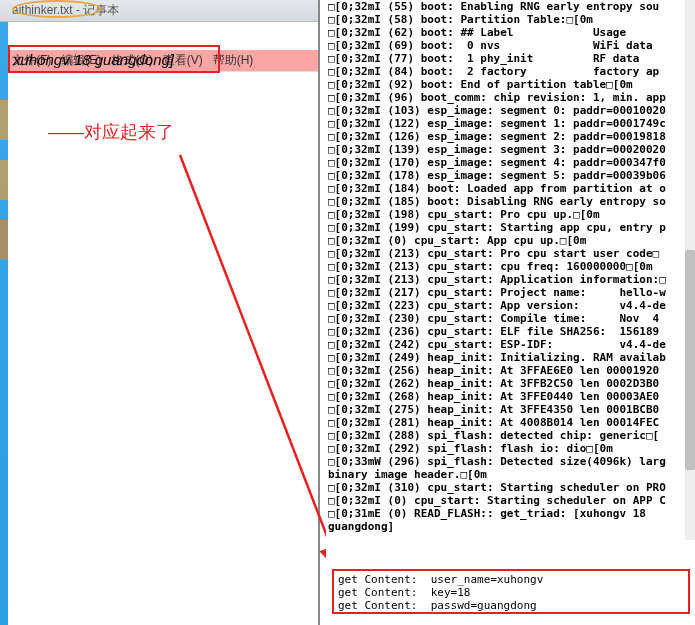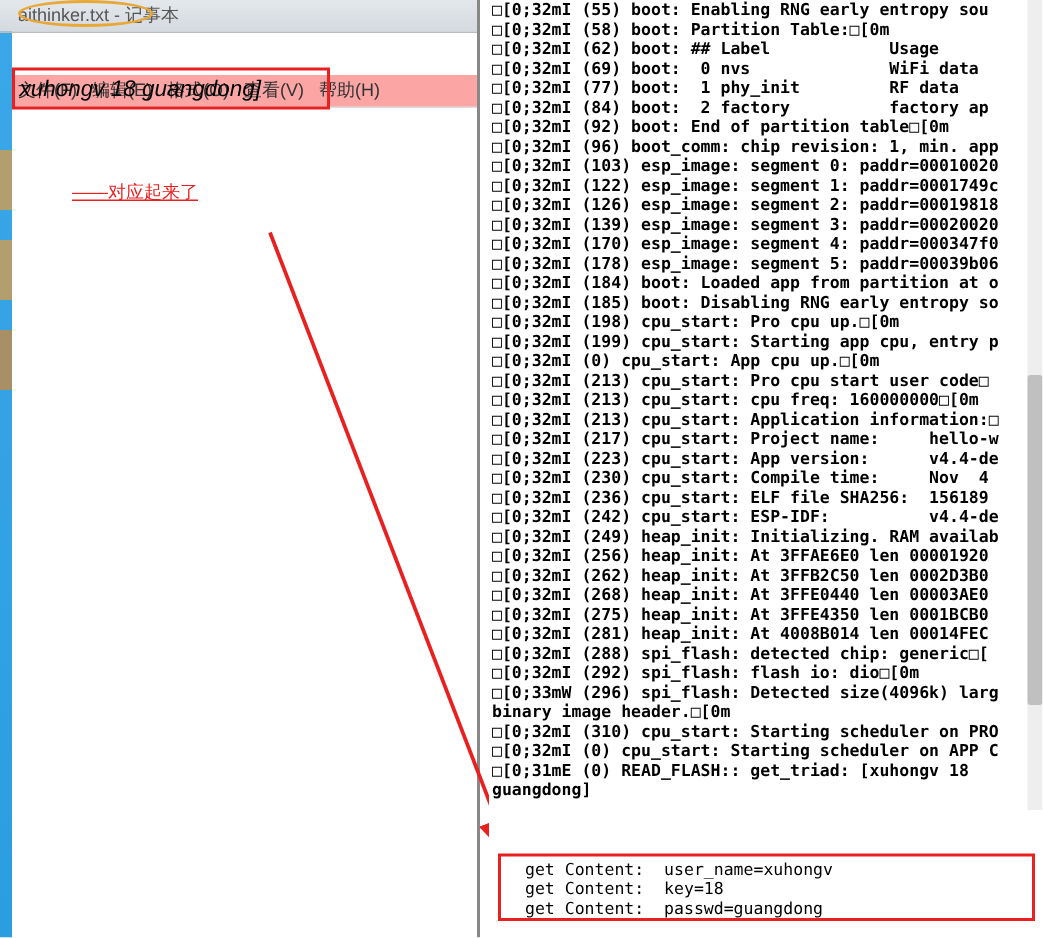--- a/index.html
+++ b/index.html
@@ -85,23 +85,22 @@
       padding-left: 3px;
       font-size: 15px;
       font-family: Arial, sans-serif;
       font-style: italic;
     }
     .annotation {
       position: absolute;
       left: 48px;
       top: 120px;
       color: #e82020;
-      font-size: 12px;
+      font-size: 18px;
       font-family: "SimSun", sans-serif;
-      text-decoration: underline;
     }
     .arrow-svg {
       position: absolute;
       left: 130px;
       top: 150px;
       pointer-events: none;
     }
     .right-panel {
       position: absolute;
       left: 326px;
@@ -120,21 +119,21 @@
       overflow: hidden;
       font-weight: bold;
     }
     .red-box-bottom {
       position: absolute;
       left: 332px;
       top: 569px;
       width: 358px;
       height: 45px;
       border: 2px solid #e82020;
-      padding: 2px 16px;
+      padding: 2px 4px;
       font-family: "SimSun", monospace;
       font-size: 11px;
       line-height: 13px;
       white-space: pre;
       background: #fff;
     }
     .scrollbar {
       position: absolute;
       right: 0;
       top: 0;

